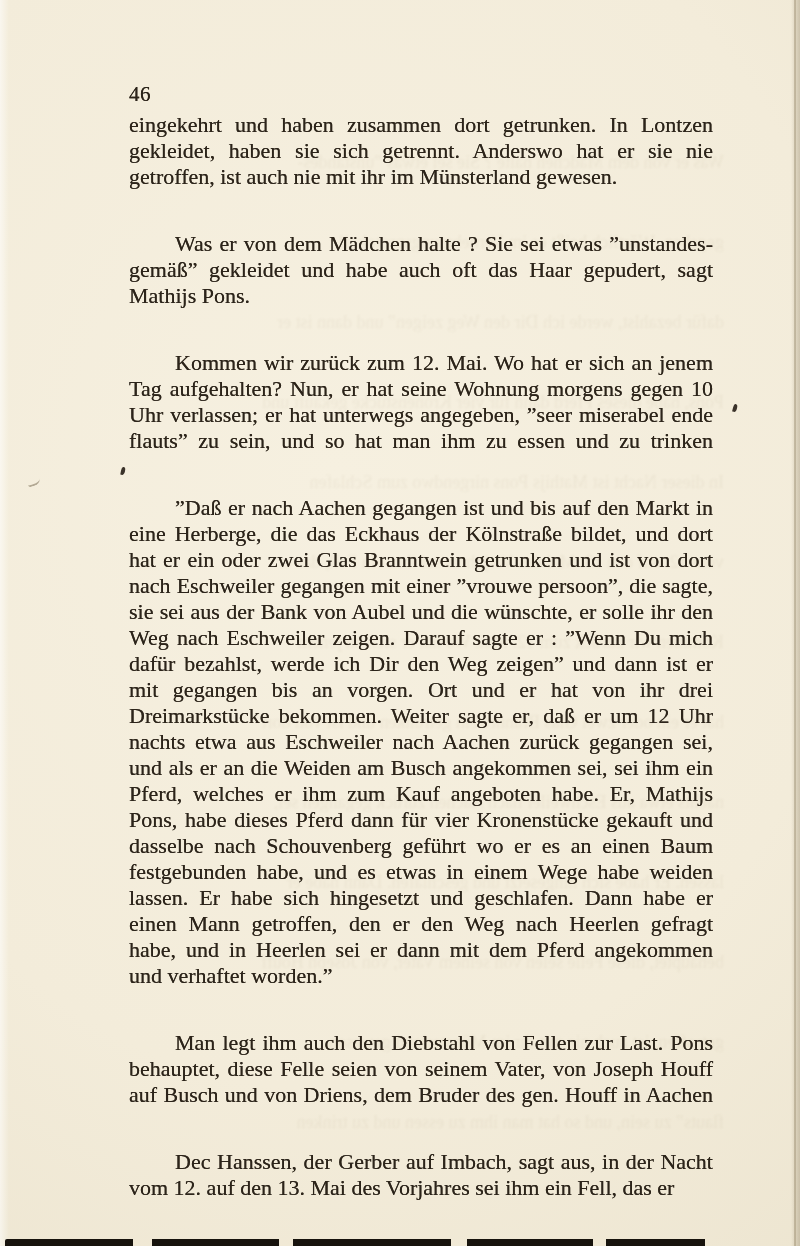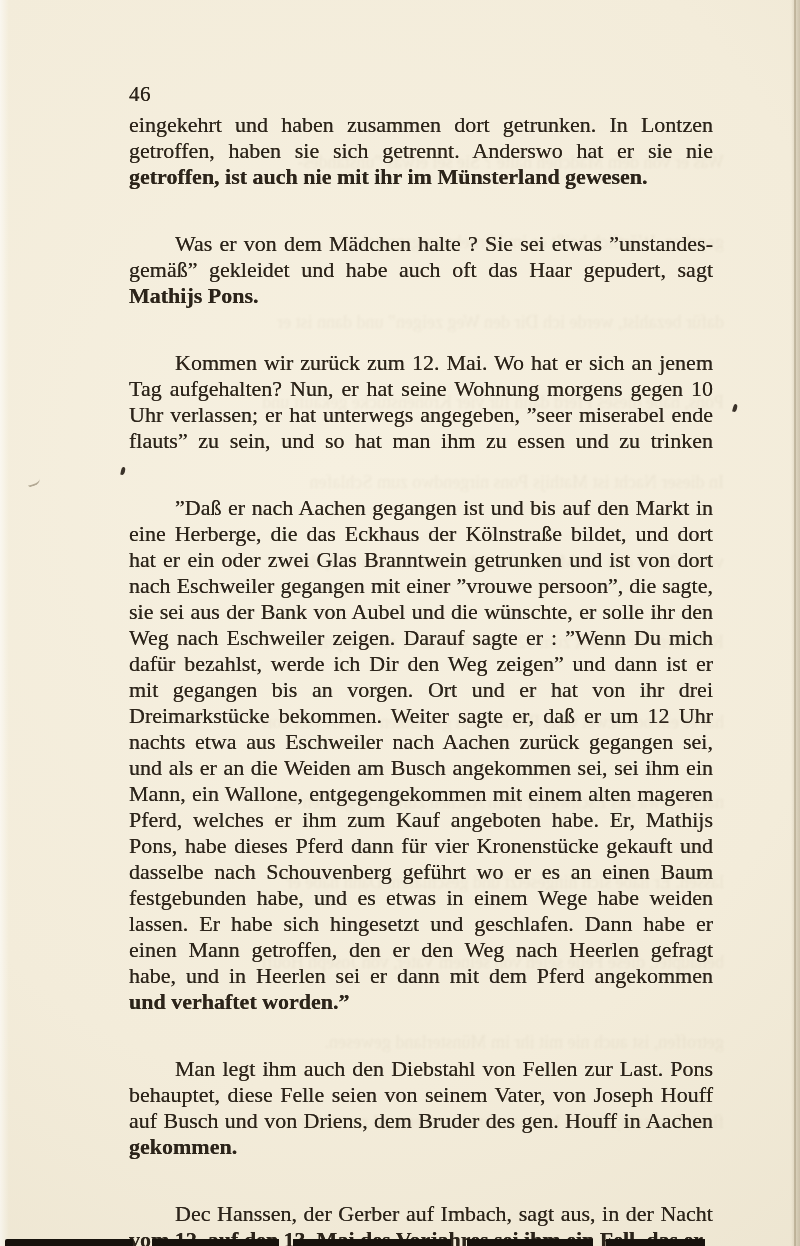--- a/index.html
+++ b/index.html
@@ -25,21 +25,21 @@
     text-shadow:0 0 .4px #2c241a;
   }
   .text-block{
     position:absolute;left:129px;top:112px;width:584px;
     font-size:22px;line-height:26px;color:#2c241a;
     text-shadow:0 0 .4px rgba(44,36,26,.85);
   }
   .para{margin:0 0 8px 0;}
   .para.indent .line:first-child{text-indent:46px;margin-top:41px;}
   .line{text-align:justify;text-align-last:justify;}
-  .line.last{text-align-last:left;font-weight:bold;}
+  .line.last{text-align-last:left;}
 
   
   .ghost-layer{position:absolute;left:118px;top:0;width:606px;height:1246px;pointer-events:none;}
   .ghost-line{
     position:absolute;left:0;width:100%;
     transform:scaleX(-1);
     filter:blur(1.3px);
     opacity:.065;
     color:#7a6742;
     font-size:18px;line-height:24px;
@@ -90,21 +90,21 @@
       <div class="ghost-line" style="top: 950px;">behauptet, diese Felle seien von seinem Vater, von Joseph Houff</div>
       <div class="ghost-line" style="top: 1030px;">getroffen, ist auch nie mit ihr im Münsterland gewesen.</div>
       <div class="ghost-line" style="top: 1110px;">flauts” zu sein, und so hat man ihm zu essen und zu trinken</div>
     </div>
 
   <div class="page-number">46</div>
 
   <div class="text-block" id="text-block">
       <div class="para">
         <div class="line">eingekehrt und haben zusammen dort getrunken. In Lontzen</div>
-        <div class="line">getroffen, haben sie sich getrennt. Anderswo hat er sie nie</div>
+        <div class="line">gekleidet, haben sie sich getrennt. Anderswo hat er sie nie</div>
         <div class="line last">getroffen, ist auch nie mit ihr im Münsterland gewesen.</div>
       </div>
       <div class="para indent">
         <div class="line">Was er von dem Mädchen halte ? Sie sei etwas ”unstandes-</div>
         <div class="line">gemäß” gekleidet und habe auch oft das Haar gepudert, sagt</div>
         <div class="line last">Mathijs Pons.</div>
       </div>
       <div class="para indent">
         <div class="line">Kommen wir zurück zum 12. Mai. Wo hat er sich an jenem</div>
         <div class="line">Tag aufgehalten? Nun, er hat seine Wohnung morgens gegen 10</div>
@@ -116,35 +116,33 @@
         <div class="line">eine Herberge, die das Eckhaus der Kölnstraße bildet, und dort</div>
         <div class="line">hat er ein oder zwei Glas Branntwein getrunken und ist von dort</div>
         <div class="line">nach Eschweiler gegangen mit einer ”vrouwe persoon”, die sagte,</div>
         <div class="line">sie sei aus der Bank von Aubel und die wünschte, er solle ihr den</div>
         <div class="line">Weg nach Eschweiler zeigen. Darauf sagte er : ”Wenn Du mich</div>
         <div class="line">dafür bezahlst, werde ich Dir den Weg zeigen” und dann ist er</div>
         <div class="line">mit gegangen bis an vorgen. Ort und er hat von ihr drei</div>
         <div class="line">Dreimarkstücke bekommen. Weiter sagte er, daß er um 12 Uhr</div>
         <div class="line">nachts etwa aus Eschweiler nach Aachen zurück gegangen sei,</div>
         <div class="line">und als er an die Weiden am Busch angekommen sei, sei ihm ein</div>
-        <div class="line">Mann, ein Wallone, entgegengekommen mit einem alten mageren</div>
         <div class="line">Pferd, welches er ihm zum Kauf angeboten habe. Er, Mathijs</div>
         <div class="line">Pons, habe dieses Pferd dann für vier Kronenstücke gekauft und</div>
         <div class="line">dasselbe nach Schouvenberg geführt wo er es an einen Baum</div>
         <div class="line">festgebunden habe, und es etwas in einem Wege habe weiden</div>
         <div class="line">lassen. Er habe sich hingesetzt und geschlafen. Dann habe er</div>
         <div class="line">einen Mann getroffen, den er den Weg nach Heerlen gefragt</div>
         <div class="line">habe, und in Heerlen sei er dann mit dem Pferd angekommen</div>
         <div class="line last">und verhaftet worden.”</div>
       </div>
       <div class="para indent">
         <div class="line">Man legt ihm auch den Diebstahl von Fellen zur Last. Pons</div>
         <div class="line">behauptet, diese Felle seien von seinem Vater, von Joseph Houff</div>
         <div class="line">auf Busch und von Driens, dem Bruder des gen. Houff in Aachen</div>
-        <div class="line last">gekommen.</div>
       </div>
       <div class="para indent">
         <div class="line">Dec Hanssen, der Gerber auf Imbach, sagt aus, in der Nacht</div>
         <div class="line last">vom 12. auf den 13. Mai des Vorjahres sei ihm ein Fell, das er</div>
       </div>
     </div>
 
   <div class="speck speck-comma-margin"></div>
   <div class="speck speck-comma-right"></div>
   <div class="squiggle"></div>

